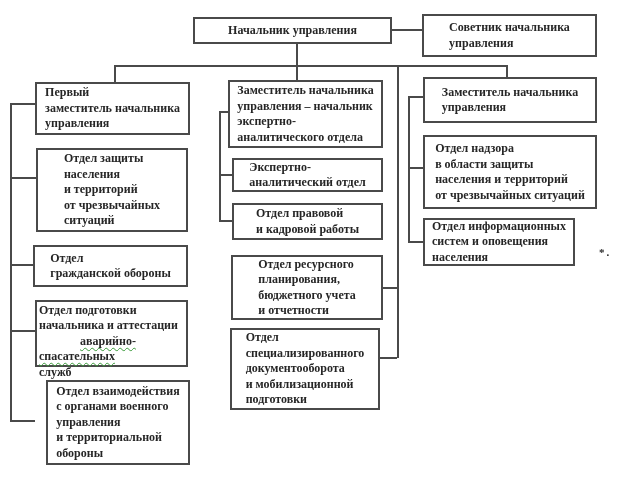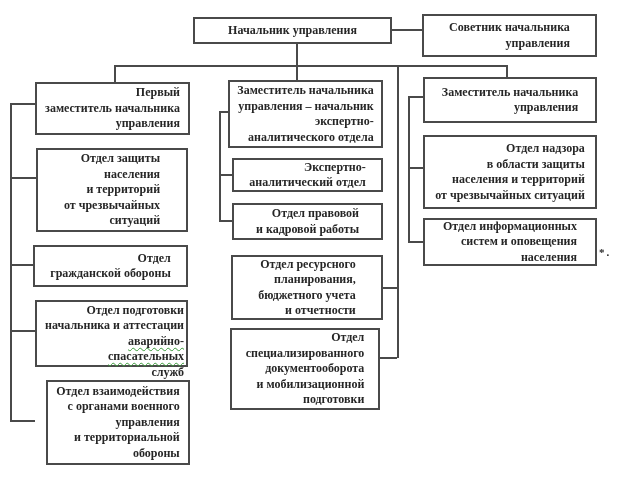--- a/index.html
+++ b/index.html
@@ -5,21 +5,21 @@
   html,body { margin:0; padding:0; background:#fff; }
   .canvas {
     position:relative; width:617px; height:485px; background:var(--bg-color,#ffffff);
     font-family:"Liberation Serif", serif; overflow:hidden;
   }
   .box {
     position:absolute; box-sizing:border-box;
     border:2px solid var(--line-color,#4a4a4a); background:#fff;
     color:var(--text-color,#262626);
     font-weight:bold; font-size:12px; line-height:15.5px;
-    text-align:right; white-space:pre-line;
+    text-align:left; white-space:pre-line;
     display:flex; align-items:center; justify-content:center;
     padding:1px 2px;
   }
   .hl { position:absolute; height:1.5px; background:var(--line-color,#4a4a4a); }
   .vl { position:absolute; width:1.5px; background:var(--line-color,#4a4a4a); }
   .squiggle {
     text-decoration: underline wavy var(--squiggle-color,#3a9a3a);
     text-decoration-thickness:1px; text-underline-offset:2px;
     text-decoration-skip-ink:none;
     margin-left:41px;
@@ -104,19 +104,19 @@
 документооборота
 и мобилизационной
 подготовки</div>
 
   <div class="box" style="left:423px;top:77px;width:174px;height:46px">Заместитель начальника
 управления</div>
   <div class="box" style="left:423px;top:135px;width:174px;height:74px">Отдел надзора
 в области защиты
 населения и территорий
 от чрезвычайных ситуаций</div>
-  <div class="box" style="left:423px;top:218px;width:174px;height:48px">Отдел информационных
+  <div class="box" style="left:423px;top:218px;width:152px;height:48px">Отдел информационных
 систем и оповещения
 населения</div>
 
   <div class="footnote" style="left:599px;top:246px">*.</div>
 
 </div>
 
 </body></html>

